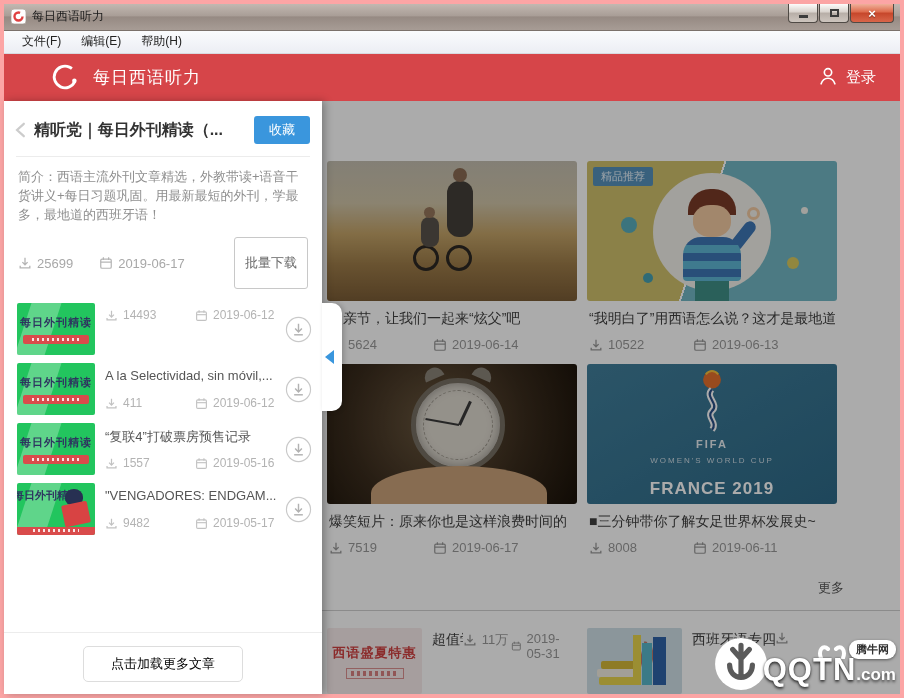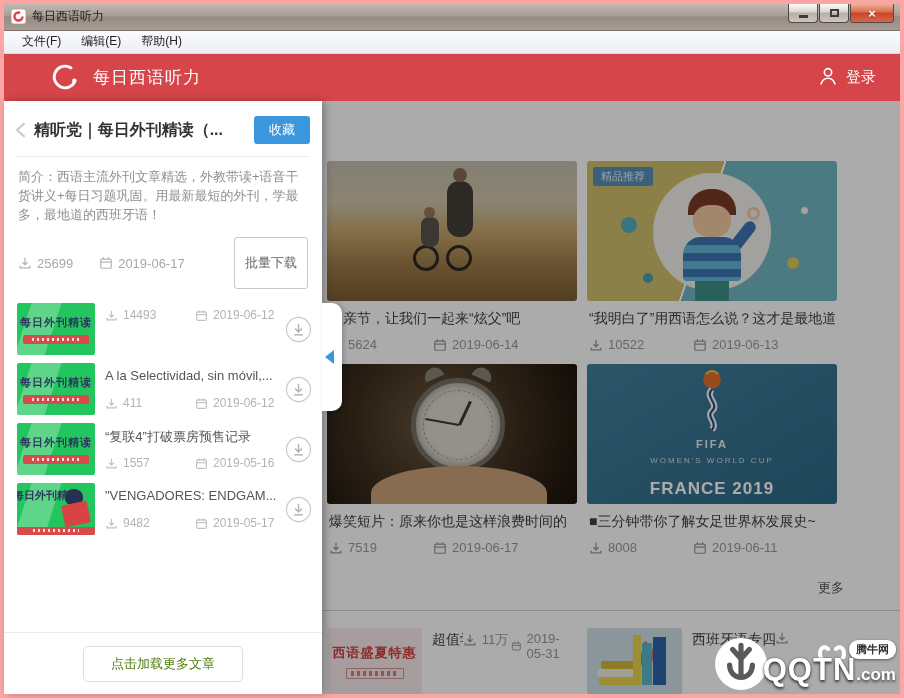--- a/index.html
+++ b/index.html
@@ -58,21 +58,21 @@
   .meta { flex:1; min-width:0; margin-left:10px; height:46px; display:flex; flex-direction:column;
     justify-content:space-between; padding:2px 0; }
   .ititle { font-size:13px; color:#555; white-space:nowrap; overflow:hidden; text-overflow:ellipsis; }
   .istats { display:flex; align-items:center; font-size:12px; color:#b3b3b3; }
   .istats .stat { width:90px; margin-left:0; }
   .istats .stat + .stat { width:auto; }
   .dl-circle { margin-left:8px; display:inline-flex; cursor:pointer; flex-shrink:0; }
 
   .panel-bottom { margin-top:auto; }
   .load-more { display:block; margin:13px auto 12px; background:#fff; border:1px solid #ddd;
-    border-radius:5px; color:#4d7c0f; font-size:13px; padding:8px 27px; cursor:pointer; font-family:inherit; }
+    border-radius:5px; color:#000000; font-size:13px; padding:8px 27px; cursor:pointer; font-family:inherit; }
 
   
   .pthumb { background:#22c55e; display:flex; flex-direction:column; align-items:center; justify-content:center; }
   .pthumb::before { content:''; position:absolute; left:8%; top:-10%; width:38%; height:120%;
     background:rgba(255,255,255,.28); transform:skewX(-18deg); }
   .pbrand { position:relative; color:#2e3560; font-weight:bold; font-size:11px; letter-spacing:1px; }
   .pstrip { position:relative; margin-top:5px; width:84%; height:9px; background:#d94b4b; border-radius:2px; }
   .pstrip::after { content:''; display:block; margin:3px auto 0; width:72%; height:3px; opacity:.85;
     background:repeating-linear-gradient(90deg,#fff 0 2px, transparent 2px 5px); }
   .pthumb.v4 { align-items:flex-start; justify-content:flex-start; }

